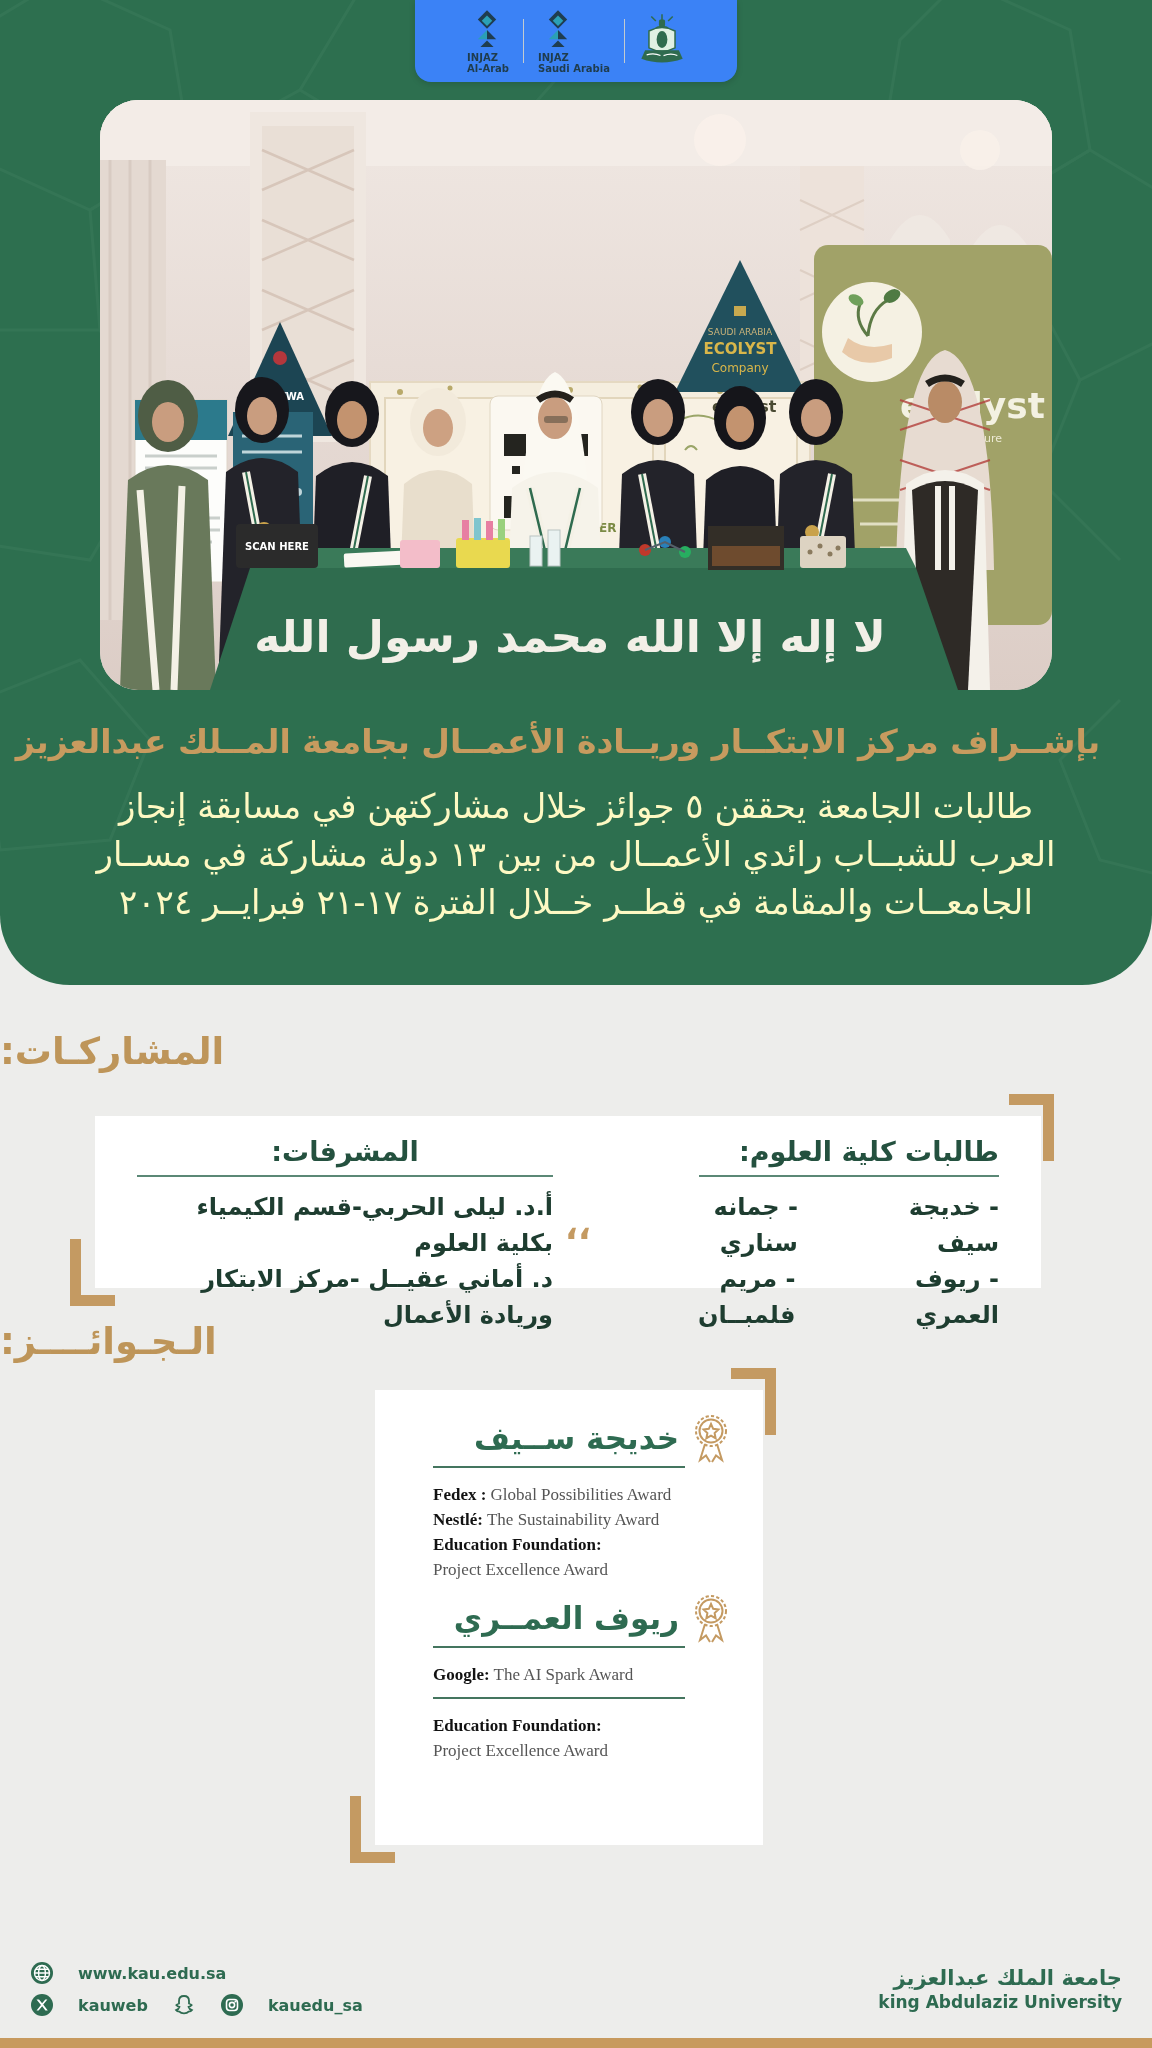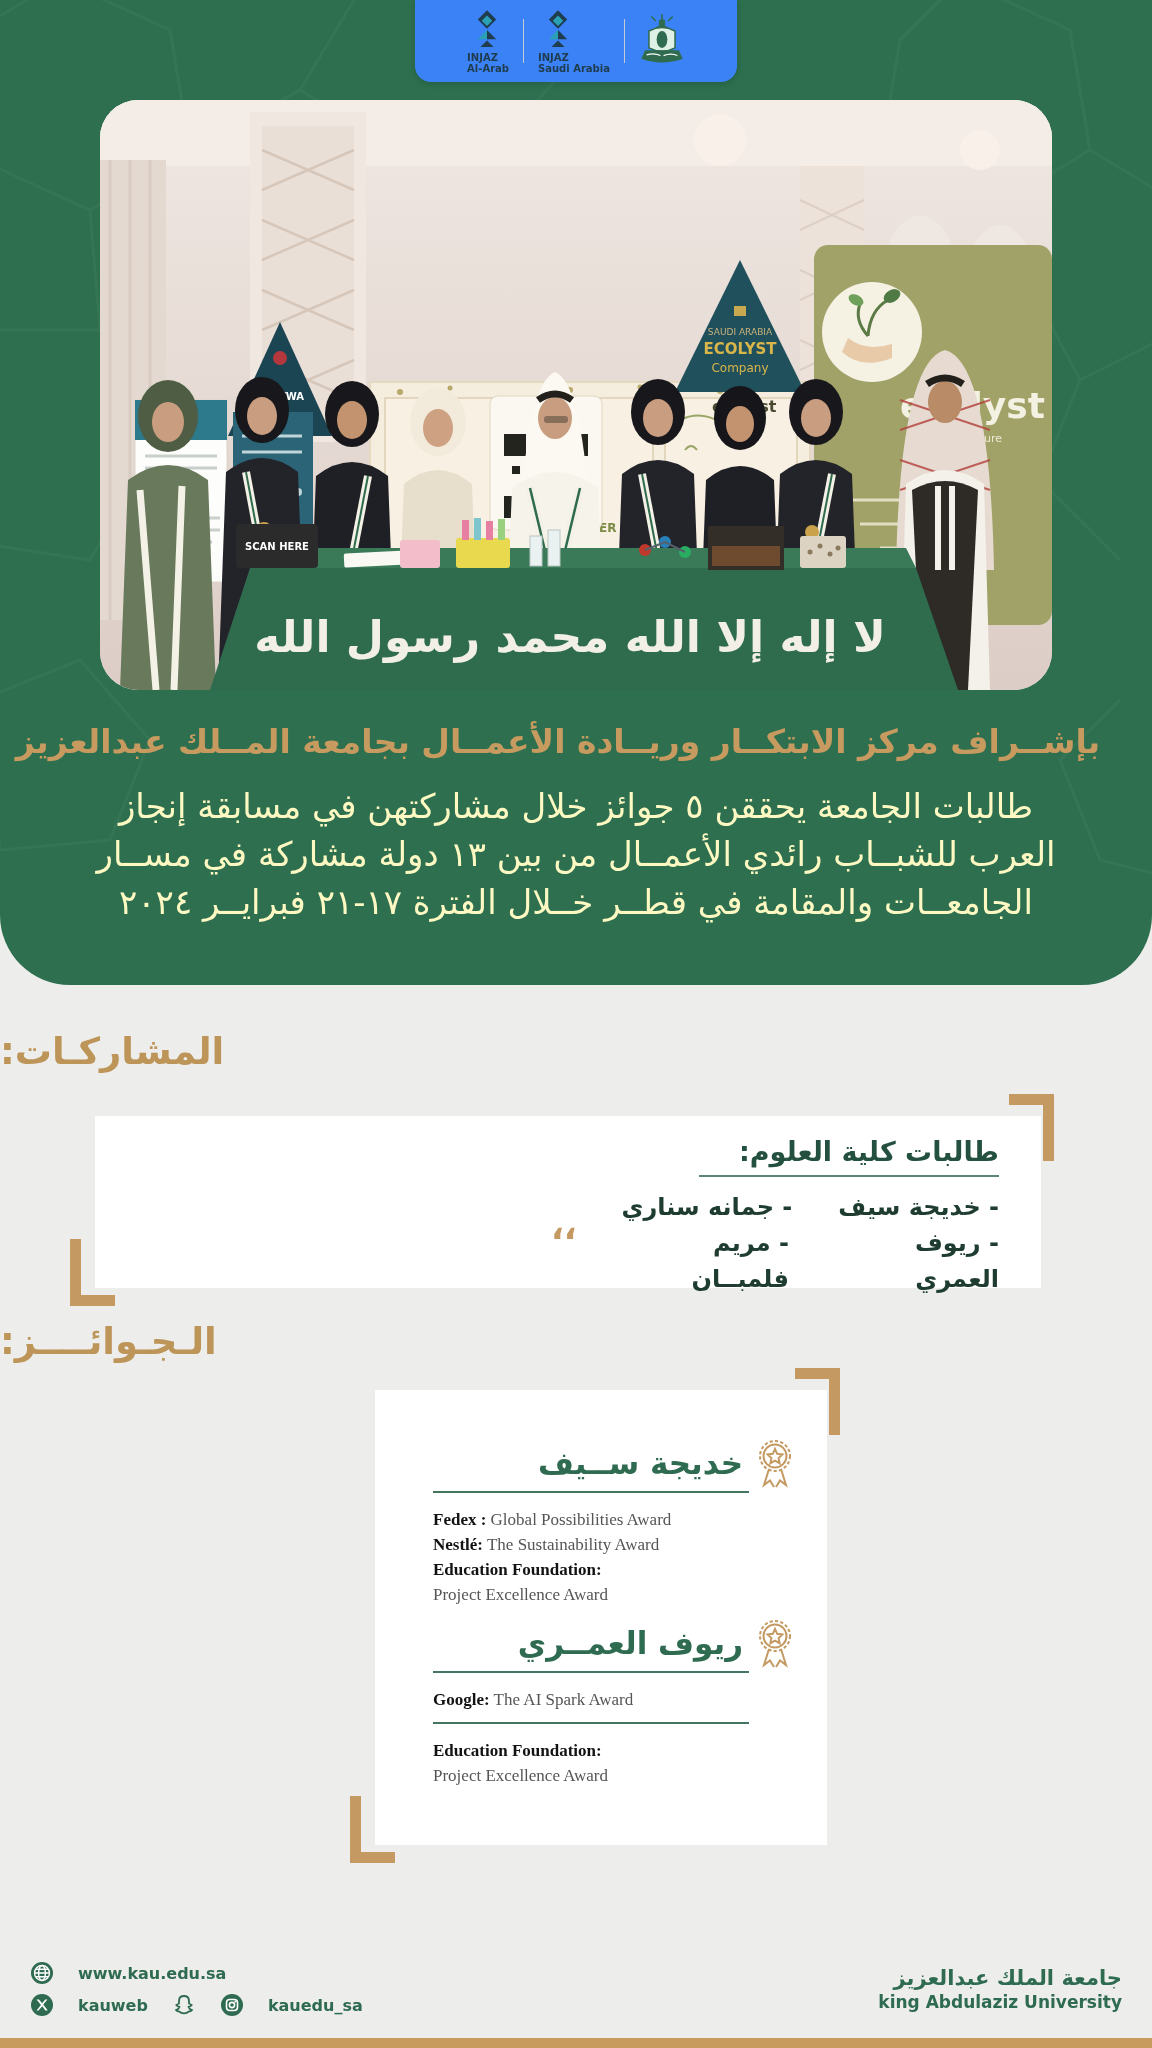--- a/index.html
+++ b/index.html
@@ -67,21 +67,21 @@
   .sup-col{width:50%;}
   .col-heading{font-size:27px;font-weight:bold;color:#24513F;}
   .col-heading.center{text-align:center;}
   .heading-rule{height:2px;background:#5B8876;margin:8px 0 12px 0;width:300px;}
   .heading-rule.wide{width:100%;}
   .name-row{display:flex;gap:46px;font-size:24px;font-weight:bold;color:#1E3D30;line-height:36px;}
   .quote{width:6%;display:flex;align-items:center;justify-content:center;font-size:34px;font-weight:bold;color:#C49A62;padding-top:30px;}
   .sup-line{font-size:24px;font-weight:bold;color:#1E3D30;line-height:36px;text-align:right;}
 
   
-  .awards-card{left:375px;top:1390px;width:452px;height:455px;box-sizing:border-box;padding:47px 30px 0 0;}
+  .awards-card{left:375px;top:1390px;width:388px;height:455px;box-sizing:border-box;padding:22px 30px 0 0;}
   .award-name-row{display:flex;align-items:center;gap:10px;padding-right:0;}
   .award-name{font-size:31px;font-weight:bold;color:#2E6B51;line-height:40px;}
   .medal{flex:0 0 auto;}
   .award-rule{height:2px;background:#44755F;margin:2px 48px 0 58px;}
   .award-lines{margin:14px 0 10px 58px;direction:ltr;text-align:left;font-family:Liberation Serif, serif;}
   .a-line{font-size:17px;line-height:25px;color:#555555;}
   .a-line b{color:#121212;}
   .award-block{margin-bottom:10px;}
 
   
@@ -416,20 +416,26 @@
         <div class="name-row">
           <span>- خديجة سيف</span>
           <span>- جمانه سناري</span>
         </div>
         <div class="name-row">
           <span>- ريوف العمري</span>
           <span>- مريم فلمبــان</span>
         </div>
       </div>
       <div class="quote">،،</div>
+      <div class="sup-col">
+        <div class="col-heading center">المشرفات:</div>
+        <div class="heading-rule wide"></div>
+        <div class="sup-line">أ.د. ليلى الحربي-قسم الكيمياء بكلية العلوم</div>
+        <div class="sup-line">د. أماني عقيــل -مركز الابتكار وريادة الأعمال</div>
+      </div>
     </div>
   </div>
 
   <div class="section-title t-awards" dir="rtl">الـجـوائــــز:</div>
 
   <div class="card awards-card">
     <div class="bracket tr"></div>
     <div class="bracket bl"></div>
 
     <div class="award-block">

